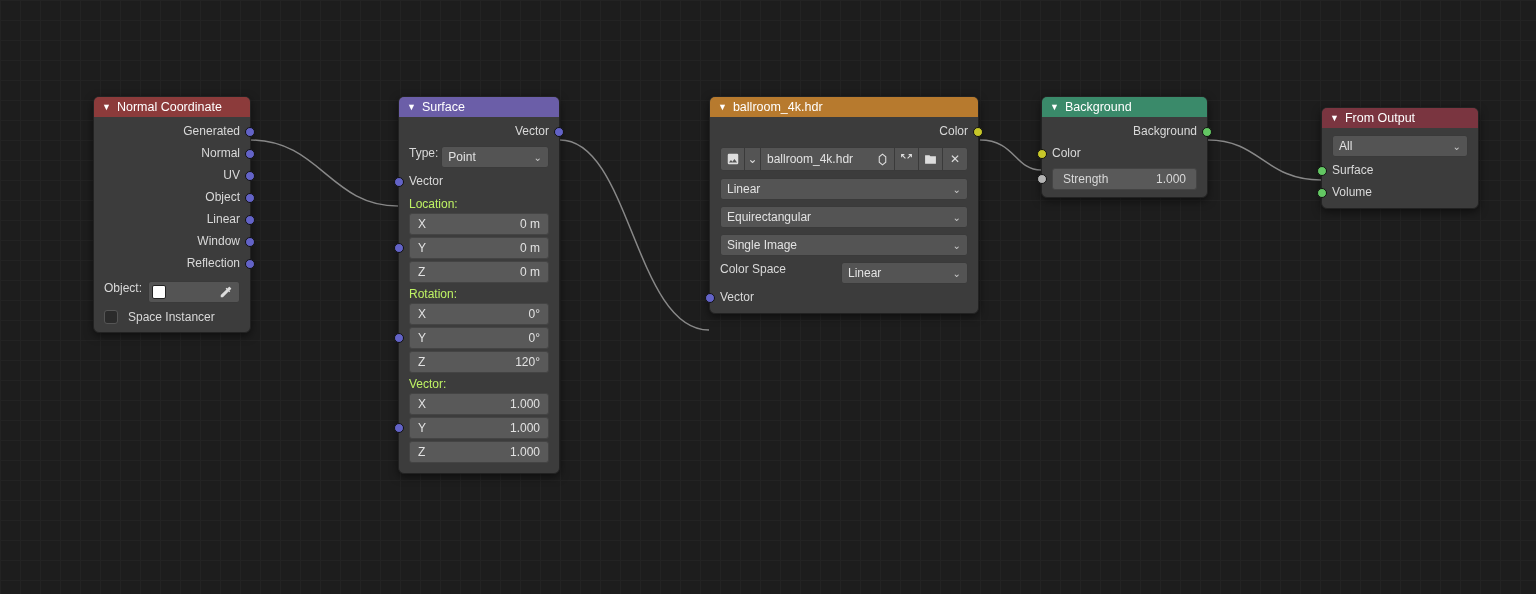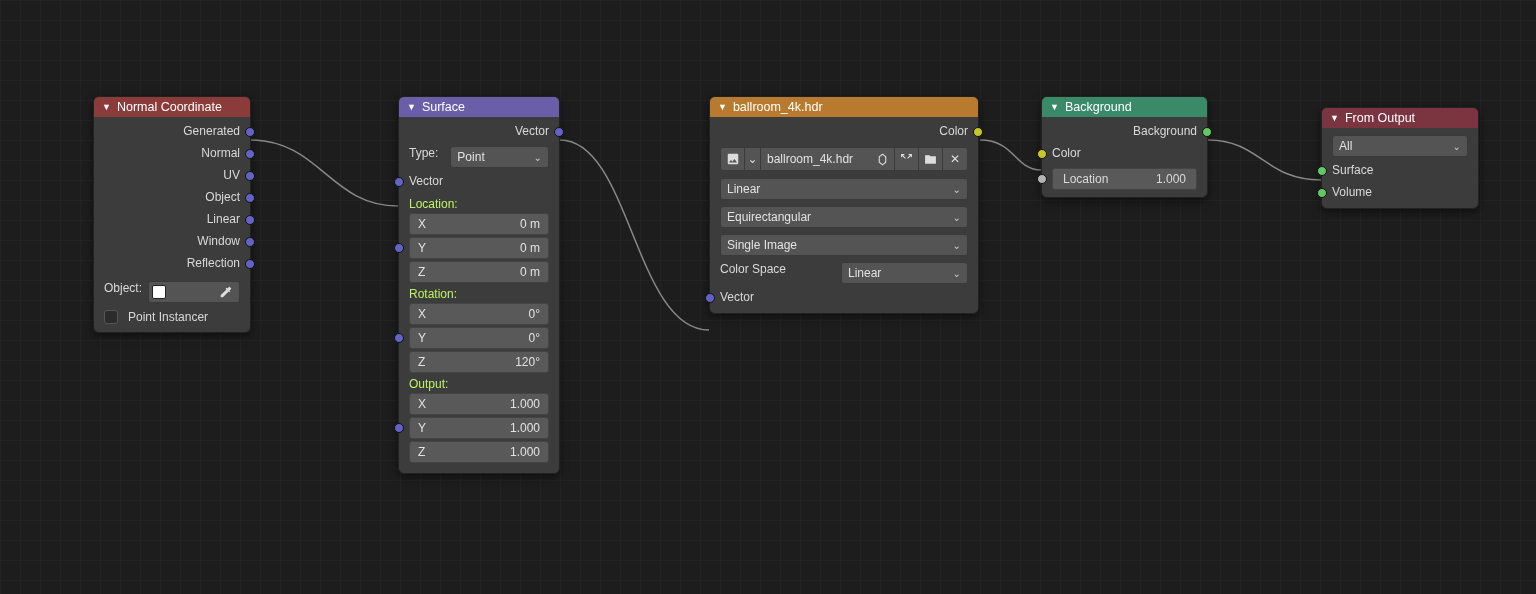--- a/index.html
+++ b/index.html
@@ -176,36 +176,36 @@
         <span class="swatch" style="width:14px;height:14px;background:#fff;border:1px solid #222;"></span>
         <span class="picker">
           <svg width="14" height="14" viewBox="0 0 24 24">
               <path fill="#ddd" d="M20.7 5.6l-2.3-2.3c-.4-.4-1-.4-1.4 0l-2.8 2.8-1.4-1.4-1.4 1.4 1.4 1.4L3 17.3V21h3.7l9.8-9.8 1.4 1.4 1.4-1.4-1.4-1.4 2.8-2.8c.4-.4.4-1 0-1.4z"></path>
             </svg>
         </span>
       </div>
     </div>
     <div class="row" style="gap:4px; padding-top:4px;">
       <span class="checkbox"></span>
-      <span class="lbl">Point Instancer</span>
+      <span class="lbl">Space Instancer</span>
     </div>
   </div>
 </div>
 
 <div class="node" style="left:398px; top:96px; width:162px;">
   <div class="node-header hdr-purple">
     <span class="tri">▼</span>
     <span>Surface</span>
   </div>
   <div class="node-body">
     <div class="row right">
         <span class="lbl">Vector</span>
         <span class="socket out sock-purple" style="top:6px;"></span>
       </div>
-    <div class="row" style="gap:12px;">
+    <div class="row" style="gap:3px;">
       <span class="lbl">Type:</span>
       <div class="field dropdown">
           <span>Point</span>
           <span class="chev">⌄</span>
         </div>
     </div>
     <div class="row left">
         <span class="socket in sock-purple" style="top:6px;"></span>
         <span class="lbl">Vector</span>
       </div>
@@ -237,21 +237,21 @@
       <div class="num-field" style="margin-top:2px;">
           <span>Y</span>
           <span>0°</span>
         </div>
       <div class="num-field" style="margin-top:2px;">
           <span>Z</span>
           <span>120°</span>
         </div>
     </div>
 
-    <div class="section-label">Output:</div>
+    <div class="section-label">Vector:</div>
     <div style="padding:0 10px 6px 10px; position:relative;">
       <span class="socket in sock-purple" style="top:30px;"></span>
       <div class="num-field">
           <span>X</span>
           <span>1.000</span>
         </div>
       <div class="num-field" style="margin-top:2px;">
           <span>Y</span>
           <span>1.000</span>
         </div>
@@ -344,21 +344,21 @@
         <span class="lbl">Background</span>
         <span class="socket out sock-green" style="top:6px;"></span>
       </div>
     <div class="row left">
         <span class="socket in sock-yellow" style="top:6px;"></span>
         <span class="lbl">Color</span>
       </div>
     <div class="row" style="gap:6px;">
       <span class="socket in sock-grey" style="top:9px;"></span>
       <div class="strength-field">
-        <span>Location</span>
+        <span>Strength</span>
         <span>1.000</span>
       </div>
     </div>
   </div>
 </div>
 
 <div class="node" style="left:1321px; top:107px; width:158px;">
   <div class="node-header hdr-darkred">
     <span class="tri">▼</span>
     <span>From Output</span>

